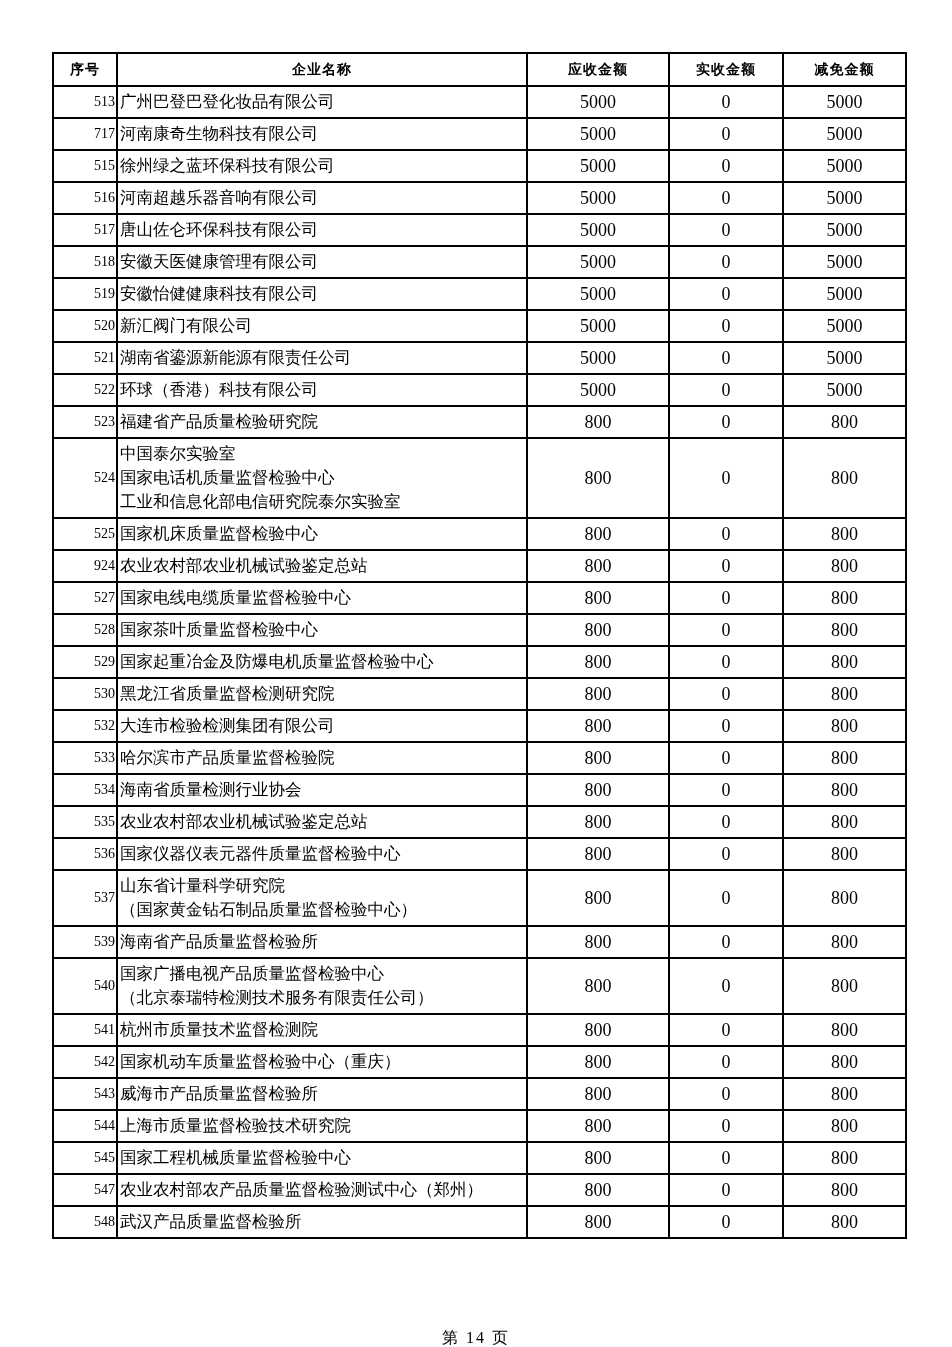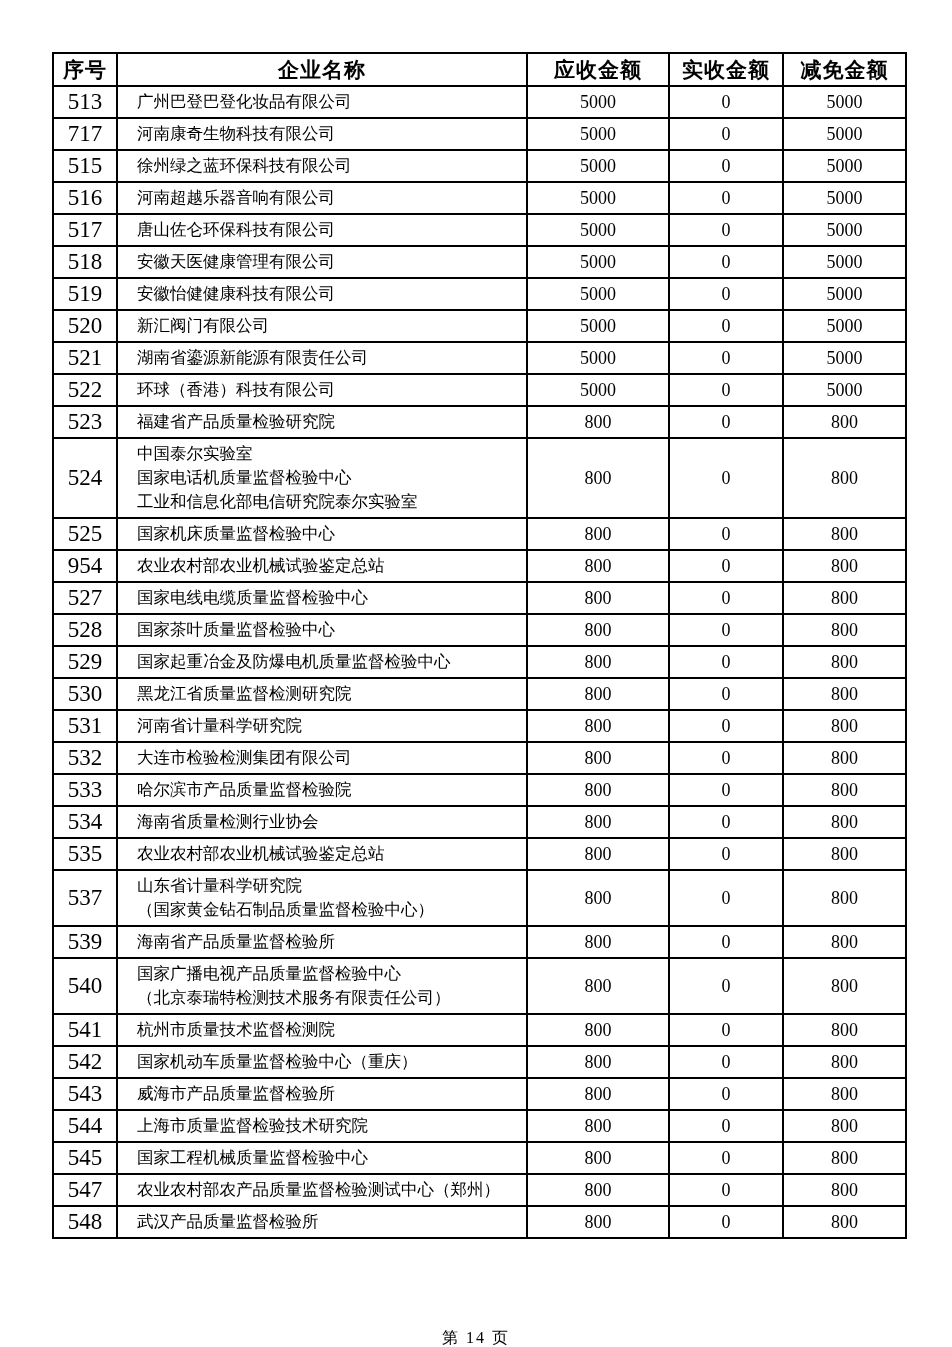--- a/index.html
+++ b/index.html
@@ -36,32 +36,32 @@
     vertical-align: middle;
     overflow: hidden;
   }
   thead tr { height: 33px; }
   tbody tr { height: 29px; }
   
   tbody tr:nth-child(35) { height: 47px; }
   th {
     font-family: "Liberation Sans", "DejaVu Sans", sans-serif;
     font-weight: bold;
-    font-size: 21px;
+    font-size: 14px;
     text-align: center;
     letter-spacing: 1px;
   }
   td.cell-no {
-    text-align: center;
-    font-size: 23px;
+    text-align: right;
+    font-size: 14px;
   }
   td.cell-name {
     text-align: left;
     font-size: 16.5px;
-    padding: 3px 19px;
+    padding: 3px 2px;
     line-height: 24px;
     white-space: pre-line;
   }
   td.cell-amt {
     text-align: center;
     font-size: 18px;
   }
   .page-footer {
     position: absolute;
     left: 0;
@@ -182,21 +182,21 @@
     <td class="cell-amt">800</td>
   </tr>
         <tr>
     <td class="cell-no">525</td>
     <td class="cell-name">国家机床质量监督检验中心</td>
     <td class="cell-amt">800</td>
     <td class="cell-amt">0</td>
     <td class="cell-amt">800</td>
   </tr>
         <tr>
-    <td class="cell-no">954</td>
+    <td class="cell-no">924</td>
     <td class="cell-name">农业农村部农业机械试验鉴定总站</td>
     <td class="cell-amt">800</td>
     <td class="cell-amt">0</td>
     <td class="cell-amt">800</td>
   </tr>
         <tr>
     <td class="cell-no">527</td>
     <td class="cell-name">国家电线电缆质量监督检验中心</td>
     <td class="cell-amt">800</td>
     <td class="cell-amt">0</td>
@@ -217,27 +217,20 @@
     <td class="cell-amt">800</td>
   </tr>
         <tr>
     <td class="cell-no">530</td>
     <td class="cell-name">黑龙江省质量监督检测研究院</td>
     <td class="cell-amt">800</td>
     <td class="cell-amt">0</td>
     <td class="cell-amt">800</td>
   </tr>
         <tr>
-    <td class="cell-no">531</td>
-    <td class="cell-name">河南省计量科学研究院</td>
-    <td class="cell-amt">800</td>
-    <td class="cell-amt">0</td>
-    <td class="cell-amt">800</td>
-  </tr>
-        <tr>
     <td class="cell-no">532</td>
     <td class="cell-name">大连市检验检测集团有限公司</td>
     <td class="cell-amt">800</td>
     <td class="cell-amt">0</td>
     <td class="cell-amt">800</td>
   </tr>
         <tr>
     <td class="cell-no">533</td>
     <td class="cell-name">哈尔滨市产品质量监督检验院</td>
     <td class="cell-amt">800</td>
@@ -247,20 +240,27 @@
         <tr>
     <td class="cell-no">534</td>
     <td class="cell-name">海南省质量检测行业协会</td>
     <td class="cell-amt">800</td>
     <td class="cell-amt">0</td>
     <td class="cell-amt">800</td>
   </tr>
         <tr>
     <td class="cell-no">535</td>
     <td class="cell-name">农业农村部农业机械试验鉴定总站</td>
+    <td class="cell-amt">800</td>
+    <td class="cell-amt">0</td>
+    <td class="cell-amt">800</td>
+  </tr>
+        <tr>
+    <td class="cell-no">536</td>
+    <td class="cell-name">国家仪器仪表元器件质量监督检验中心</td>
     <td class="cell-amt">800</td>
     <td class="cell-amt">0</td>
     <td class="cell-amt">800</td>
   </tr>
         <tr>
     <td class="cell-no">537</td>
     <td class="cell-name">山东省计量科学研究院
 （国家黄金钻石制品质量监督检验中心）</td>
     <td class="cell-amt">800</td>
     <td class="cell-amt">0</td>

